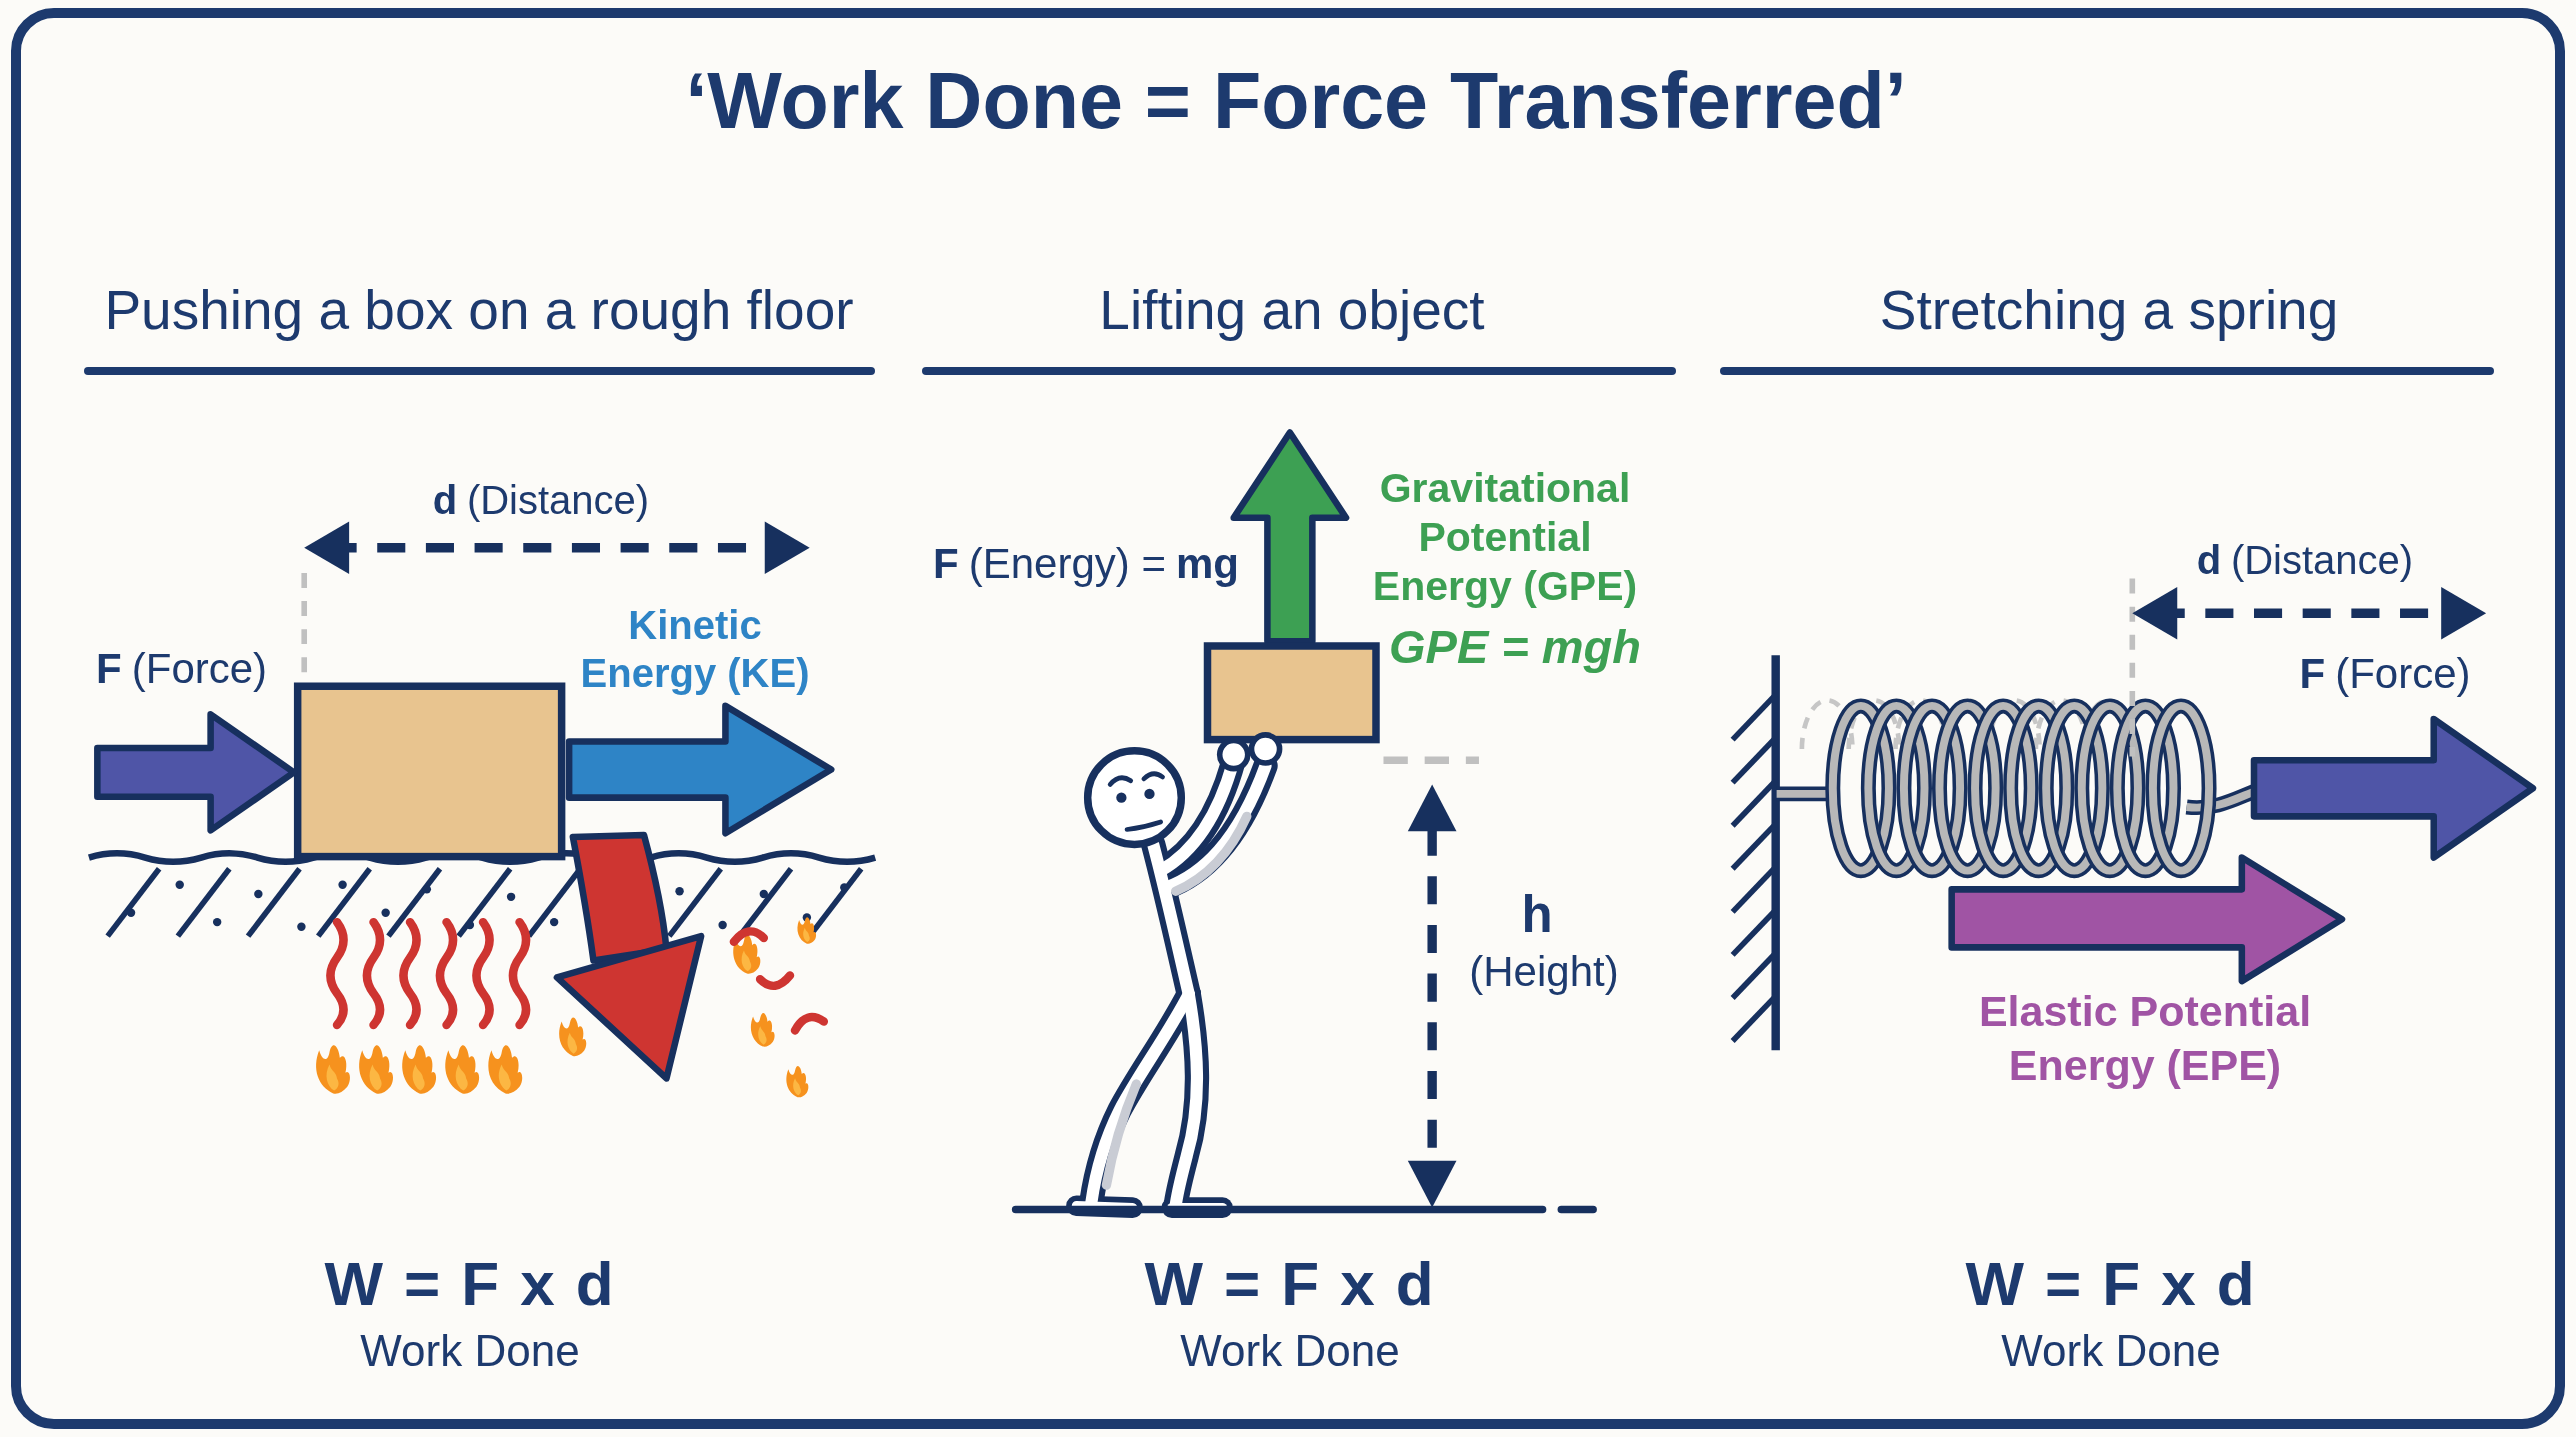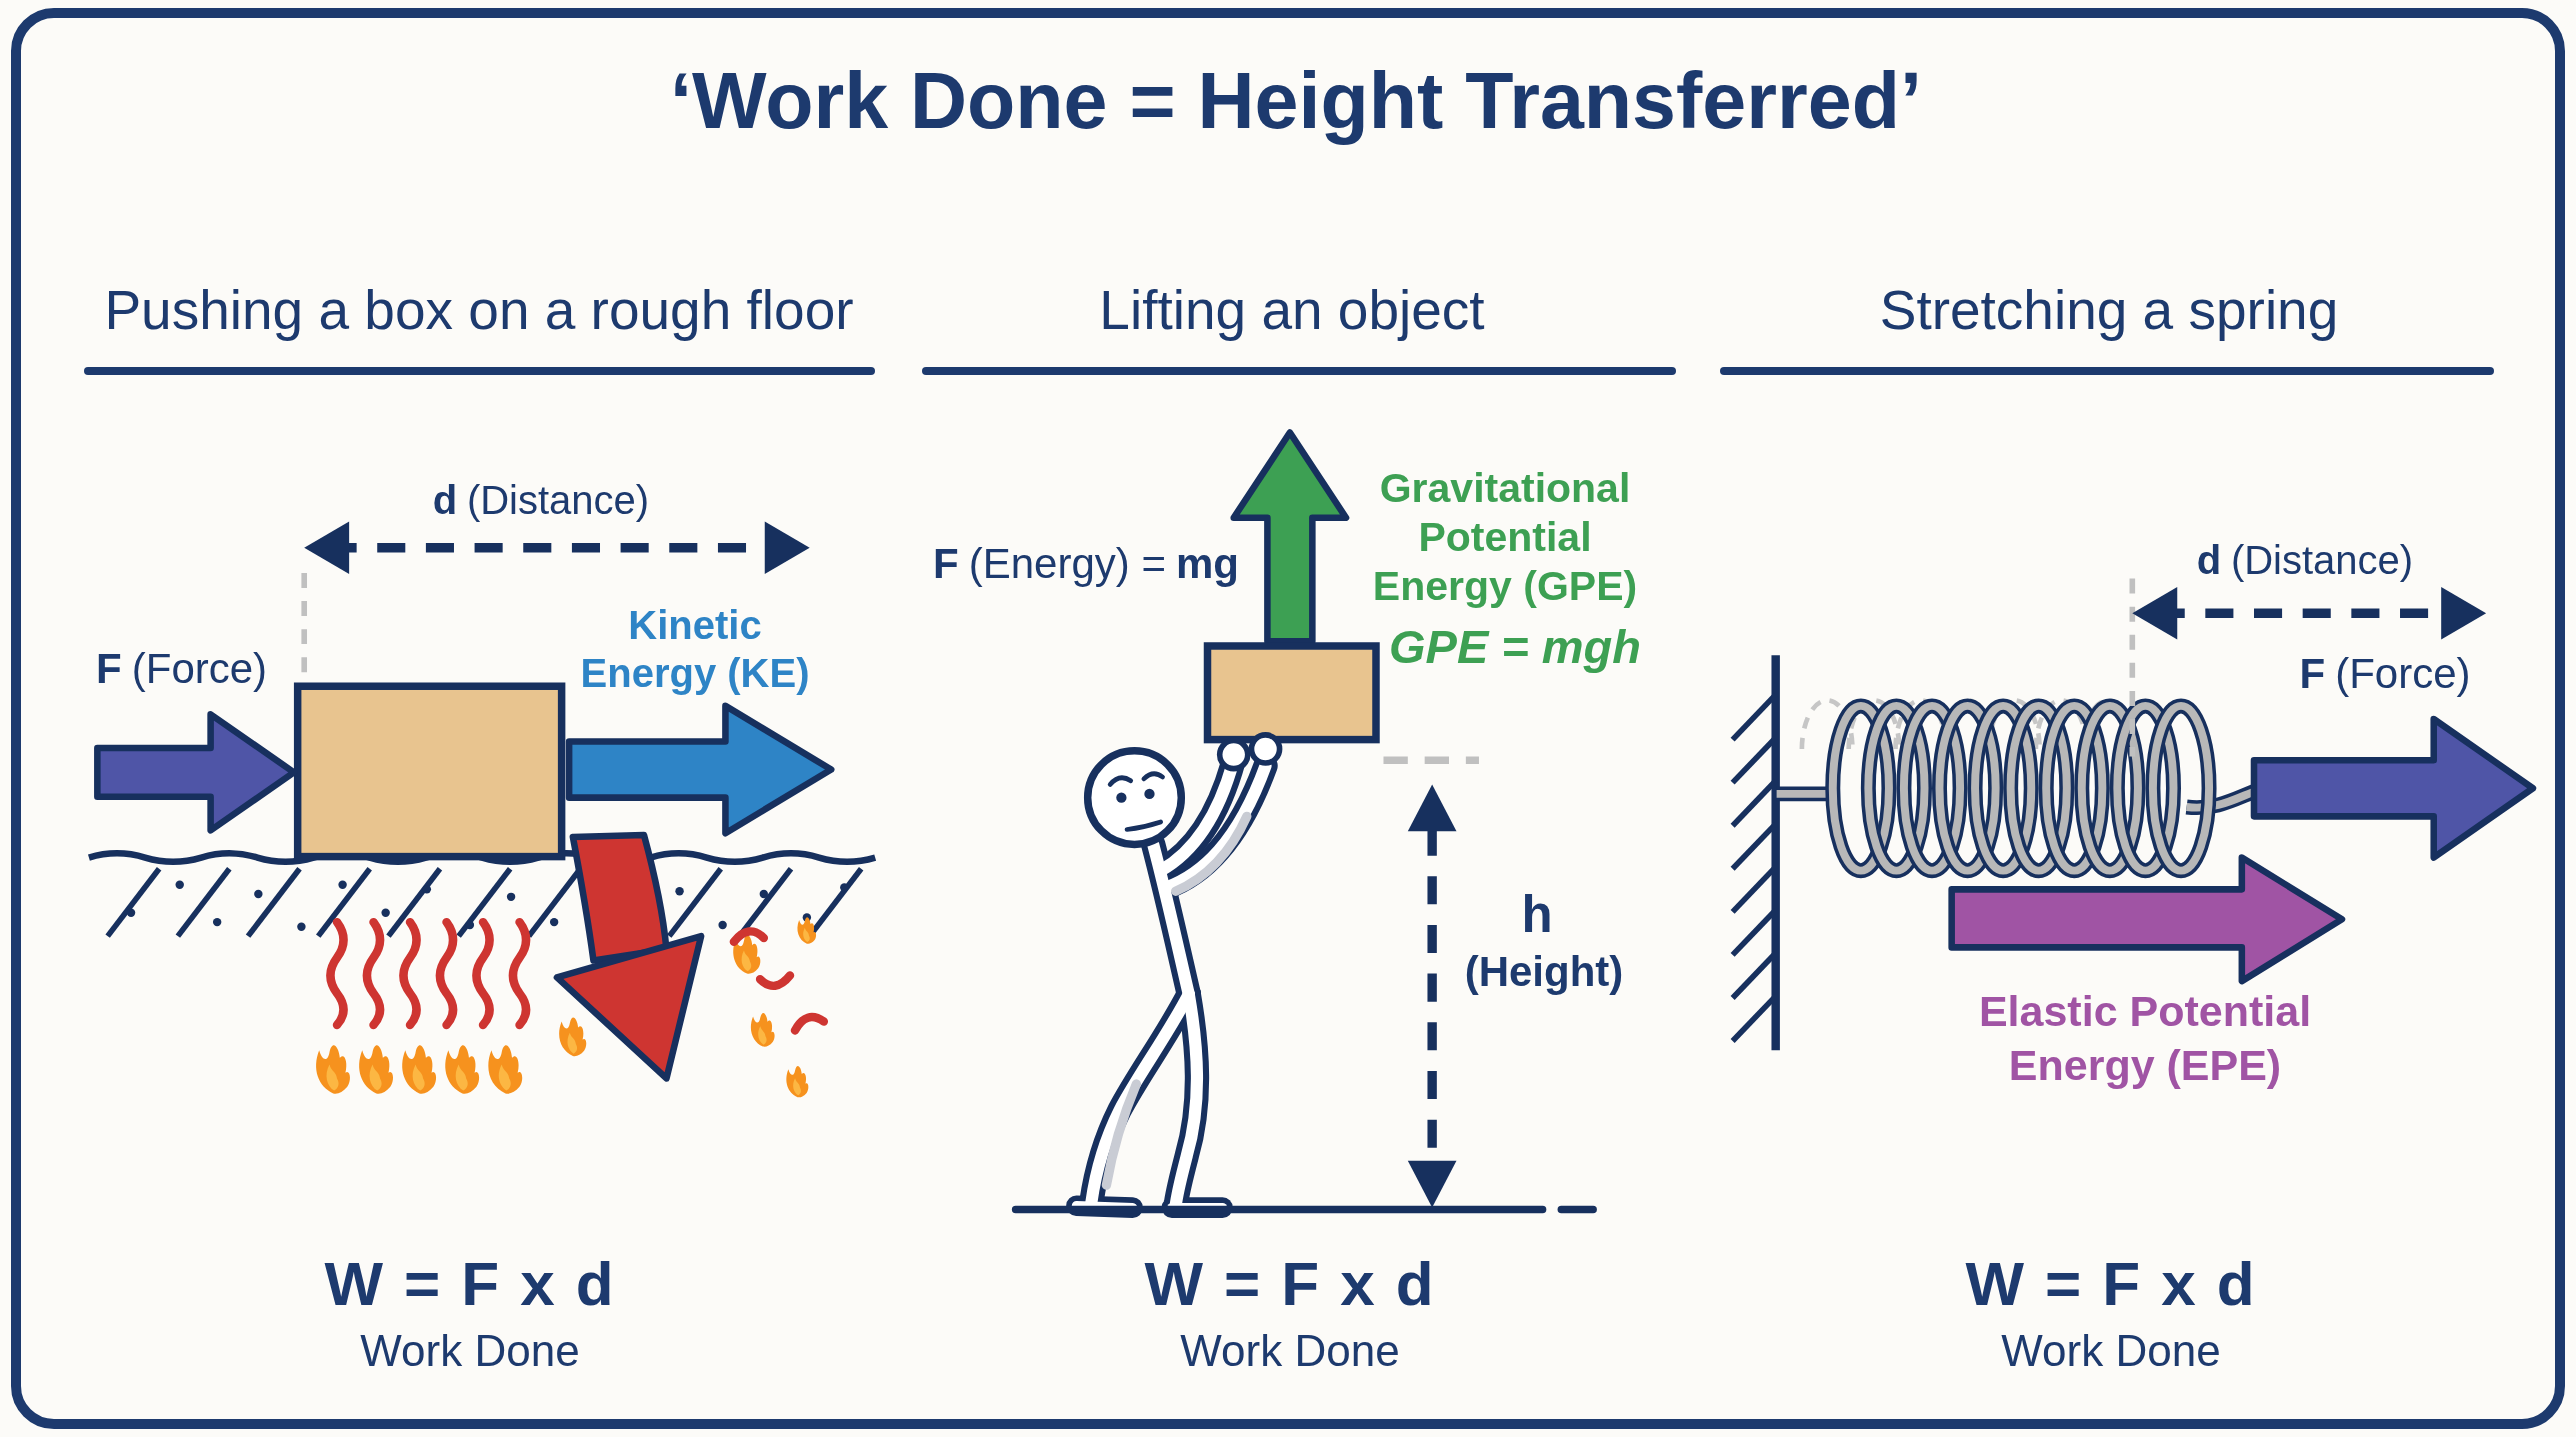--- a/index.html
+++ b/index.html
@@ -260,21 +260,21 @@
         <polygon class="f-navy" points="2278,655 2326,627 2326,683"></polygon>
         <polygon class="f-navy" points="2656,655 2608,627 2608,683"></polygon>
       </g>
 
       <polygon class="f-indigo st" stroke-width="7" stroke-linejoin="round" points="2408,812 2600,812 2600,768 2706,842 2600,916 2600,872 2408,872"></polygon>
 
       <polygon class="f-purple st" stroke-width="7" stroke-linejoin="round" points="2085,950 2395,950 2395,916 2502,982 2395,1048 2395,1012 2085,1012"></polygon>
     </g>
   </svg>
 
-  <div class="lbl ctr" style="left:1296px;top:58px;font-size:79px;font-weight:bold;">‘Work Done = Height Transferred’</div>
+  <div class="lbl ctr" style="left:1296px;top:58px;font-size:79px;font-weight:bold;">‘Work Done = Force Transferred’</div>
 
   <div class="lbl ctr hdr" style="left:479px;top:281px;">Pushing a box on a rough floor</div>
   <div class="rule" style="left:84px;top:367px;width:791px;"></div>
 
   <div class="lbl ctr hdr" style="left:1292px;top:281px;">Lifting an object</div>
   <div class="rule" style="left:922px;top:367px;width:754px;"></div>
 
   <div class="lbl ctr hdr" style="left:2109px;top:281px;">Stretching a spring</div>
   <div class="rule" style="left:1720px;top:367px;width:774px;"></div>
 
@@ -294,21 +294,21 @@
   <div class="lbl" style="left:880px;top:541px;width:359px;text-align:right;font-size:42px;">
     <span class="b">F</span><span class="w">(Energy) =</span><span class="b w">mg</span>
   </div>
   <div class="lbl ctr green" style="left:1505px;top:464px;font-size:41px;font-weight:bold;line-height:1.2;">
     <div>Gravitational</div>
     <div>Potential</div>
     <div>Energy (GPE)</div>
   </div>
   <div class="lbl ctr green" style="left:1515px;top:622px;font-size:47px;font-weight:bold;font-style:italic;">GPE = mgh</div>
   <div class="lbl ctr b" style="left:1537px;top:887px;font-size:51px;">h</div>
-  <div class="lbl ctr" style="left:1544px;top:949px;font-size:42px;font-weight:bold;">(Height)</div>
+  <div class="lbl ctr" style="left:1544px;top:949px;font-size:42px;">(Height)</div>
   <div class="lbl ctr formula" style="left:1290px;top:1251px;">W = F x d</div>
   <div class="lbl ctr caption" style="left:1290px;top:1327px;">Work Done</div>
 
   <div class="lbl ctr" style="left:2305px;top:539px;font-size:40px;">
     <span class="b">d</span><span class="w">(Distance)</span>
   </div>
   <div class="lbl ctr" style="left:2385px;top:651px;font-size:42px;">
     <span class="b">F</span><span class="w">(Force)</span>
   </div>
   <div class="lbl ctr purple" style="left:2145px;top:985px;font-size:43px;font-weight:bold;line-height:1.25;">

